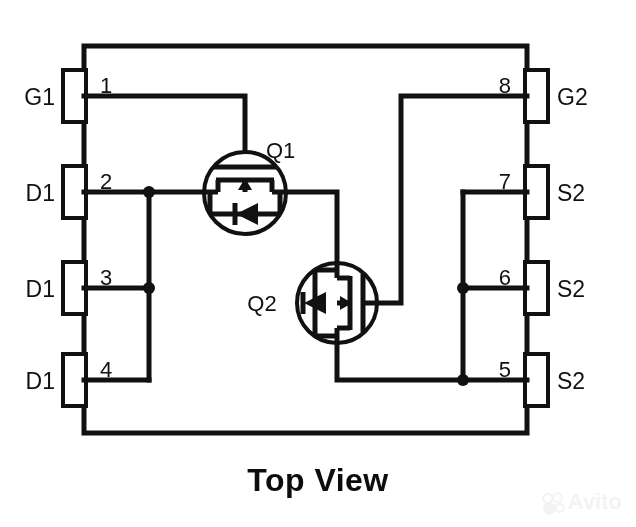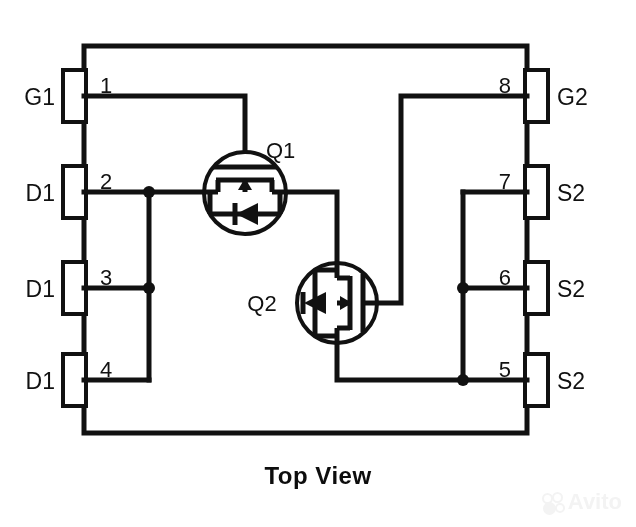--- a/index.html
+++ b/index.html
@@ -11,21 +11,21 @@
   .body-outline{stroke:#111;fill:none;stroke-width:5;}
   .pintab{stroke:#111;fill:#ffffff;stroke-width:4;}
   .dot{fill:#111;}
   .fetcircle{stroke:#111;fill:#ffffff;stroke-width:4;}
   .fetshape{stroke:#111;fill:none;stroke-width:5;stroke-linecap:butt;}
   .fetfill{fill:#111;stroke:none;}
   .padlabel{font-family:"Liberation Sans",sans-serif;font-size:23px;fill:#111;}
   .pinnum{font-family:"Liberation Sans",sans-serif;font-size:22px;fill:#111;}
   .qlabel{font-family:"Liberation Sans",sans-serif;font-size:22px;fill:#111;}
   .caption{position:absolute;left:0;top:462px;width:636px;text-align:center;
-           font-size:24px;font-weight:bold;letter-spacing:0.5px;color:#0d0d0d;}
+           font-size:32px;font-weight:bold;letter-spacing:0.5px;color:#0d0d0d;}
   .watermark{position:absolute;right:14px;bottom:14px;display:flex;align-items:center;
              gap:4px;opacity:0.92;pointer-events:none;}
   .wm-text{font-size:22px;font-weight:bold;color:#f2f2f2;
            font-family:"Liberation Sans",sans-serif;line-height:1;}
   .wm-dots{position:relative;width:22px;height:20px;}
   .wm-dots i{position:absolute;border:2px solid #f2f2f2;border-radius:50%;display:block;}
   .wm-dots i:nth-child(1){width:7px;height:7px;left:0;top:1px;}
   .wm-dots i:nth-child(2){width:7px;height:7px;left:10px;top:0px;}
   .wm-dots i:nth-child(3){width:9px;height:9px;left:1px;top:10px;background:#f2f2f2;}
   .wm-dots i:nth-child(4){width:6px;height:6px;left:13px;top:11px;}

